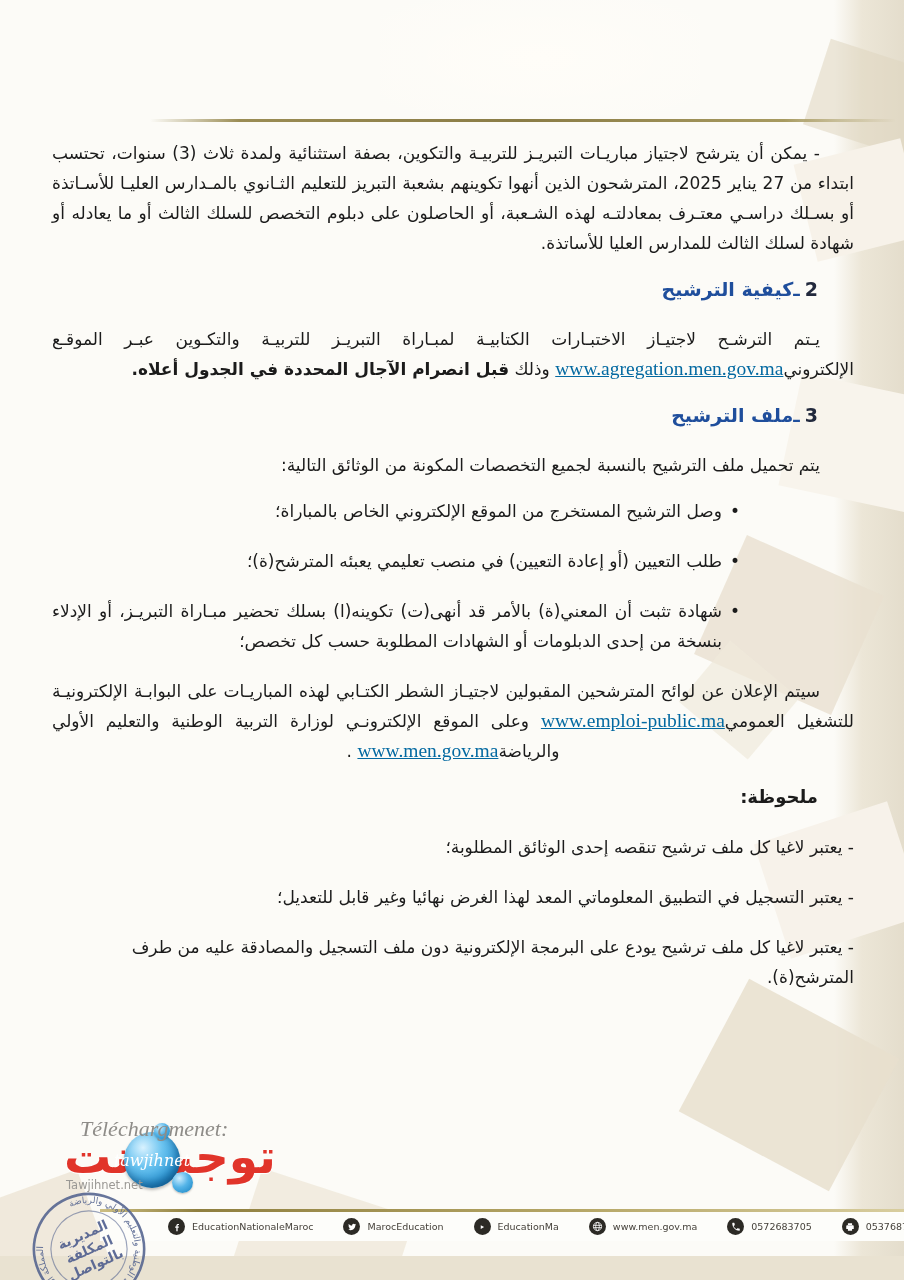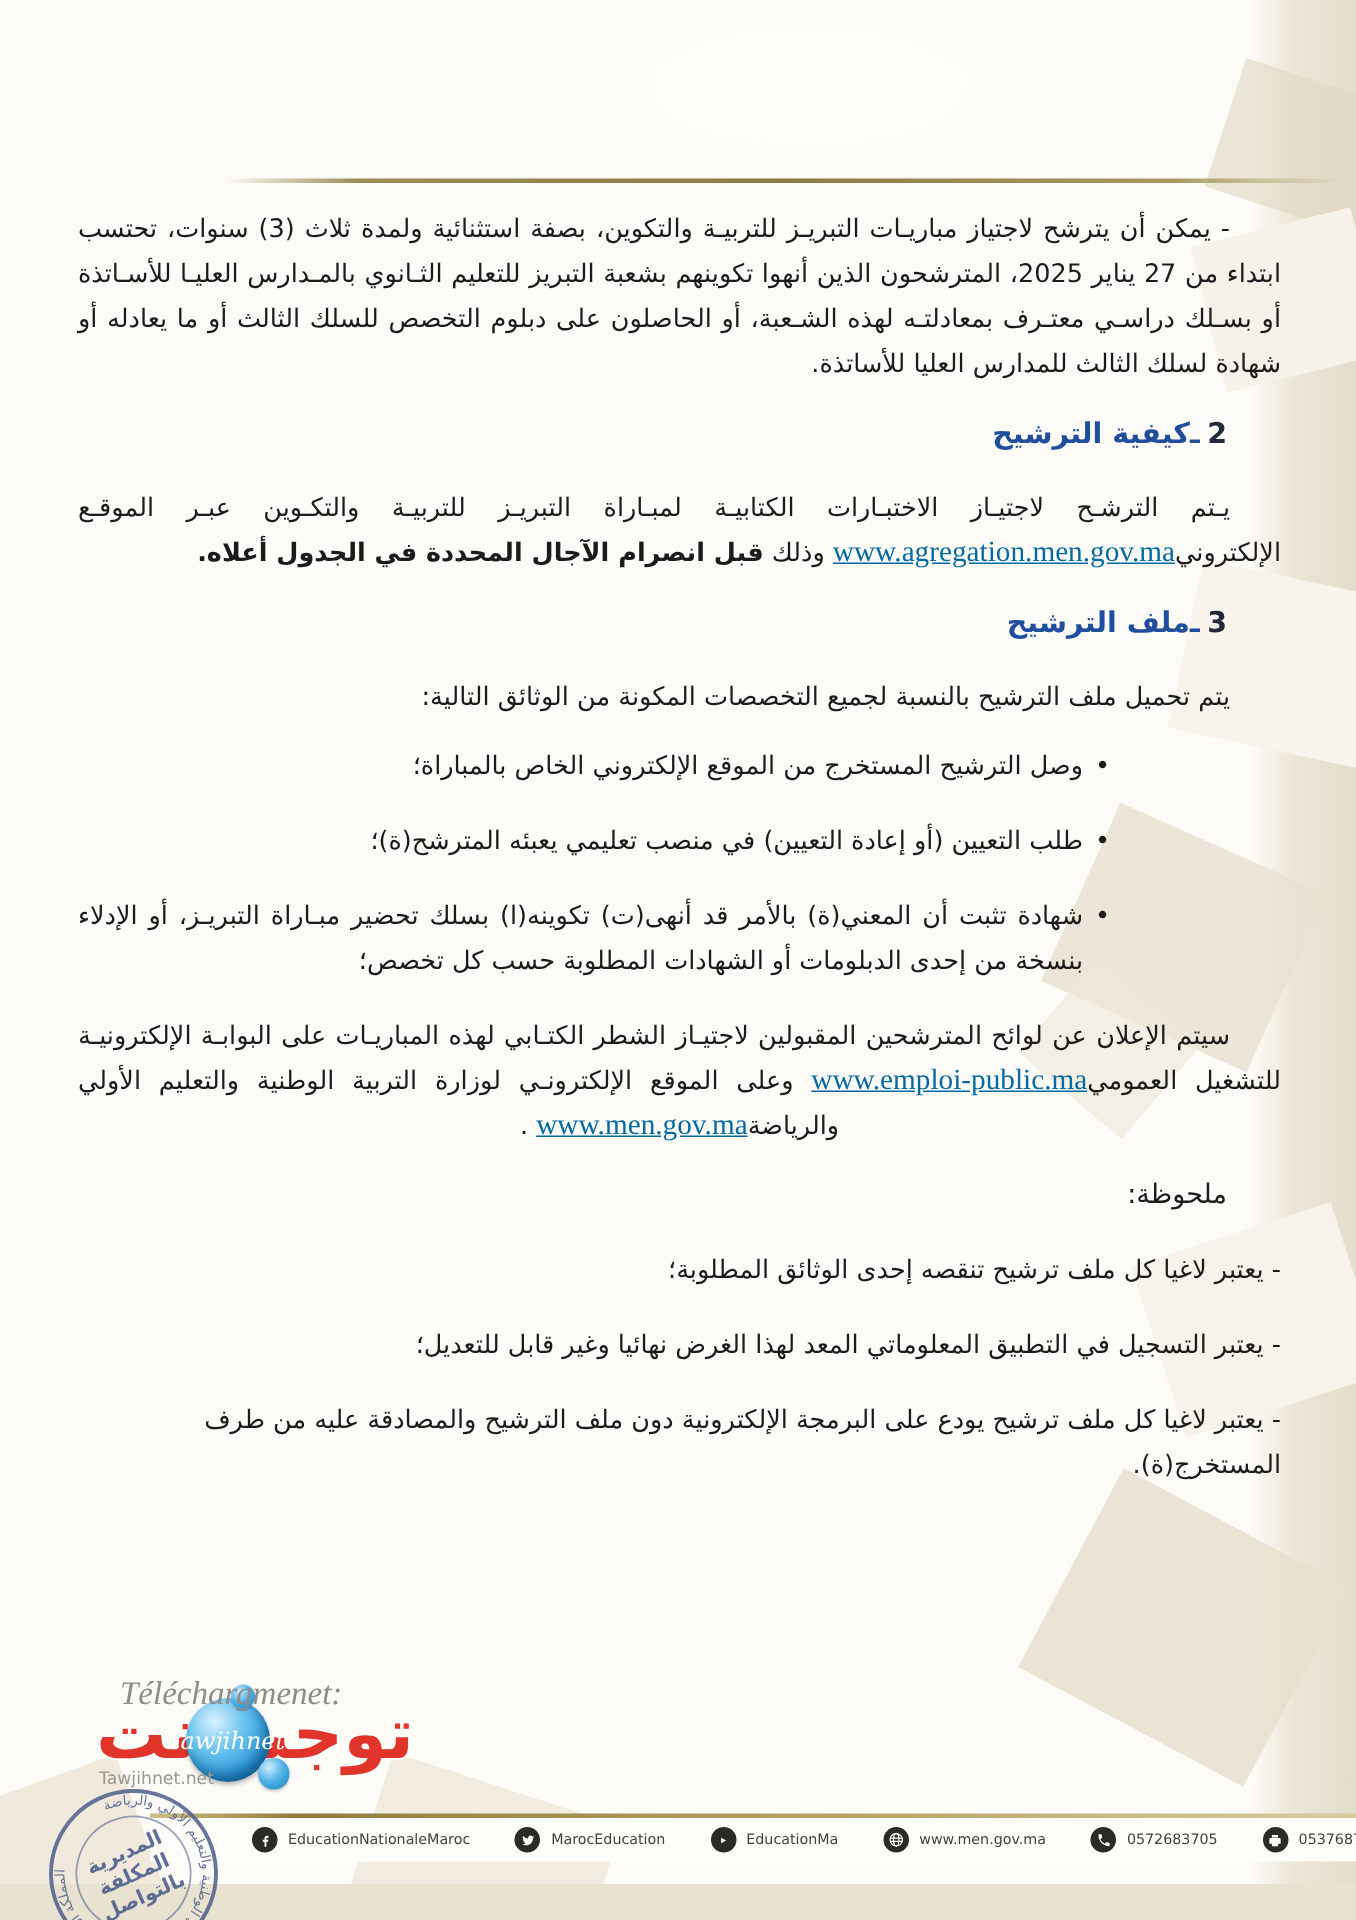--- a/index.html
+++ b/index.html
@@ -29,21 +29,21 @@
   .content{position:absolute;top:138px;right:50px;width:802px;z-index:2;direction:rtl;
     color:#1b1b1b;font-size:17px;line-height:30px;text-align:justify;}
   .para{margin:0 0 16px;text-indent:34px;}
   .announce{text-align-last:center;}
   .sec{margin:8px 36px 20px 0;font-size:19px;font-weight:bold;text-align:right;text-indent:0;}
   .sec .num{color:#22293d;display:inline-block;margin-left:5px;}
   .sec .sep,.sec .ttl{color:#1f4e9c;display:inline-block;text-align:center;}
   .bullets{list-style:none;margin:4px 112px 2px 0;padding:0;}
   .bullets li{position:relative;padding-right:20px;margin:0 0 20px;}
   .bullets li::before{content:"•";position:absolute;right:2px;top:0;color:#1b1b1b;}
-  .note-title{font-weight:normal;font-size:18px;margin:2px 36px 20px 0;text-align:right;text-indent:0;}
+  .note-title{font-weight:bold;font-size:18px;margin:2px 36px 20px 0;text-align:right;text-indent:0;}
   .note{margin:0 0 20px;text-align:right;text-indent:0;}
   a.doclink{color:#0369a1;text-decoration:underline;font-family:"Liberation Serif",serif;
     font-size:19.5px;direction:ltr;unicode-bidi:embed;}
   .bold{font-weight:bold;}
 
   
   .telecharge{position:absolute;left:80px;top:1116px;z-index:6;color:#8e8c88;
     font-family:"Liberation Serif",serif;font-style:italic;font-size:22px;}
   .logo{position:absolute;left:58px;top:1128px;width:218px;height:70px;z-index:5;}
   .logo .word{position:absolute;top:-2px;color:#e1342a;font-weight:bold;font-size:47px;line-height:62px;
@@ -119,21 +119,21 @@
       <li>شهادة تثبت أن المعني(ة) بالأمر قد أنهى(ت) تكوينه(ا) بسلك تحضير مبـاراة التبريـز، أو الإدلاء بنسخة من إحدى الدبلومات أو الشهادات المطلوبة حسب كل تخصص؛</li>
     </ul>
 
     <p class="para announce">
       <span>سيتم الإعلان عن لوائح المترشحين المقبولين لاجتيـاز الشطر الكتـابي لهذه المباريـات على البوابـة الإلكترونيـة للتشغيل العمومي</span><a class="doclink" href="#">www.emploi-public.ma</a><span> وعلى الموقع الإلكترونـي لوزارة التربية الوطنية والتعليم الأولي والرياضة</span><a class="doclink" href="#">www.men.gov.ma</a><span> .</span>
     </p>
 
     <p class="note-title">ملحوظة:</p>
     <p class="note">- يعتبر لاغيا كل ملف ترشيح تنقصه إحدى الوثائق المطلوبة؛</p>
     <p class="note">- يعتبر التسجيل في التطبيق المعلوماتي المعد لهذا الغرض نهائيا وغير قابل للتعديل؛</p>
-    <p class="note">- يعتبر لاغيا كل ملف ترشيح يودع على البرمجة الإلكترونية دون ملف الترشيح والمصادقة عليه من طرف المستخرج(ة).</p>
+    <p class="note">- يعتبر لاغيا كل ملف ترشيح يودع على البرمجة الإلكترونية دون ملف التسجيل والمصادقة عليه من طرف المترشح(ة).</p>
   </div>
 
   <div class="telecharge">Téléchargmenet:</div>
 
   <div class="logo">
     <span class="word word-right">توجيه</span>
     <span class="word word-left">نت</span>
     <div class="sphere">
       <span class="sphere-text">tawjihnet</span>
     </div>

